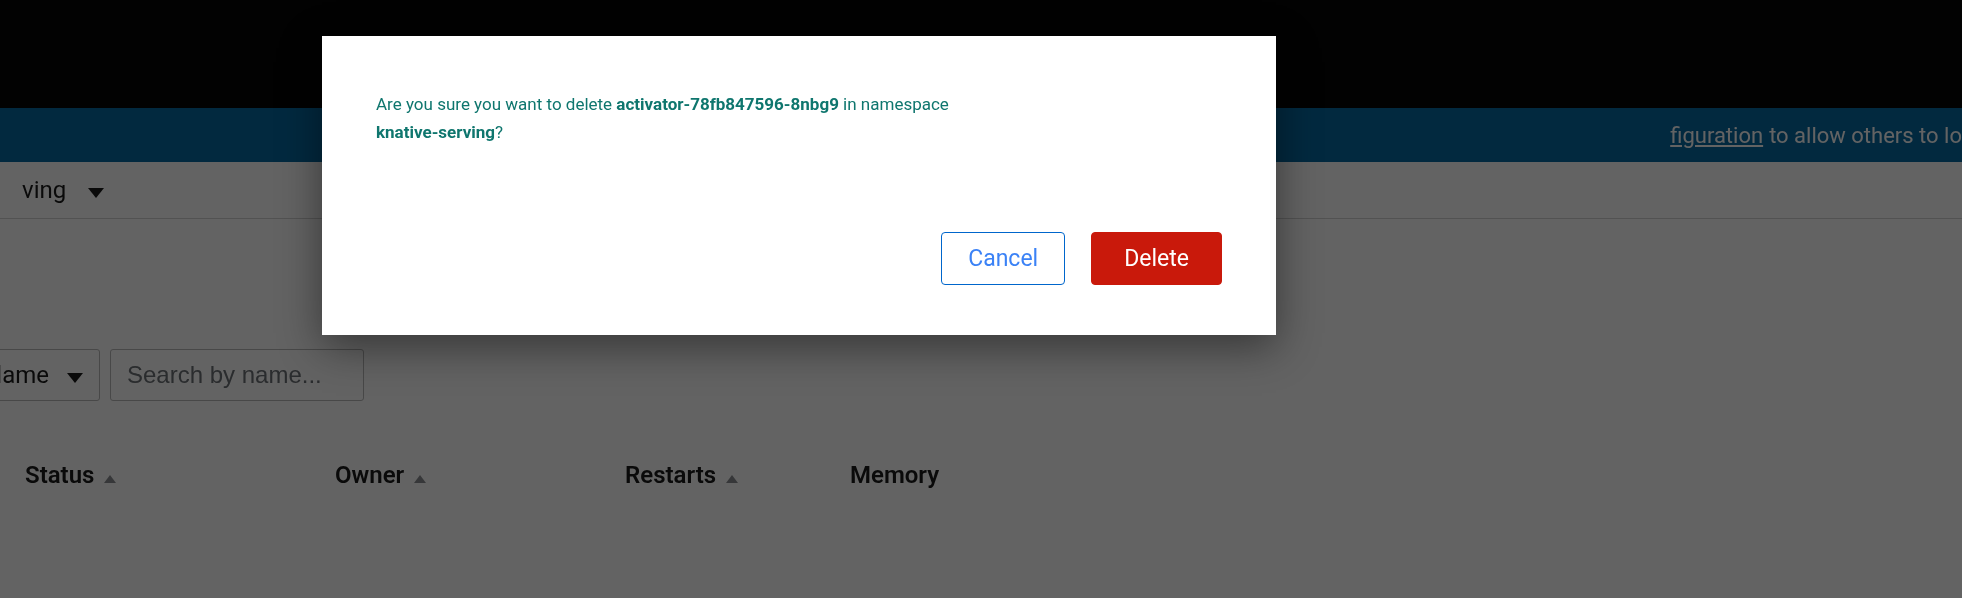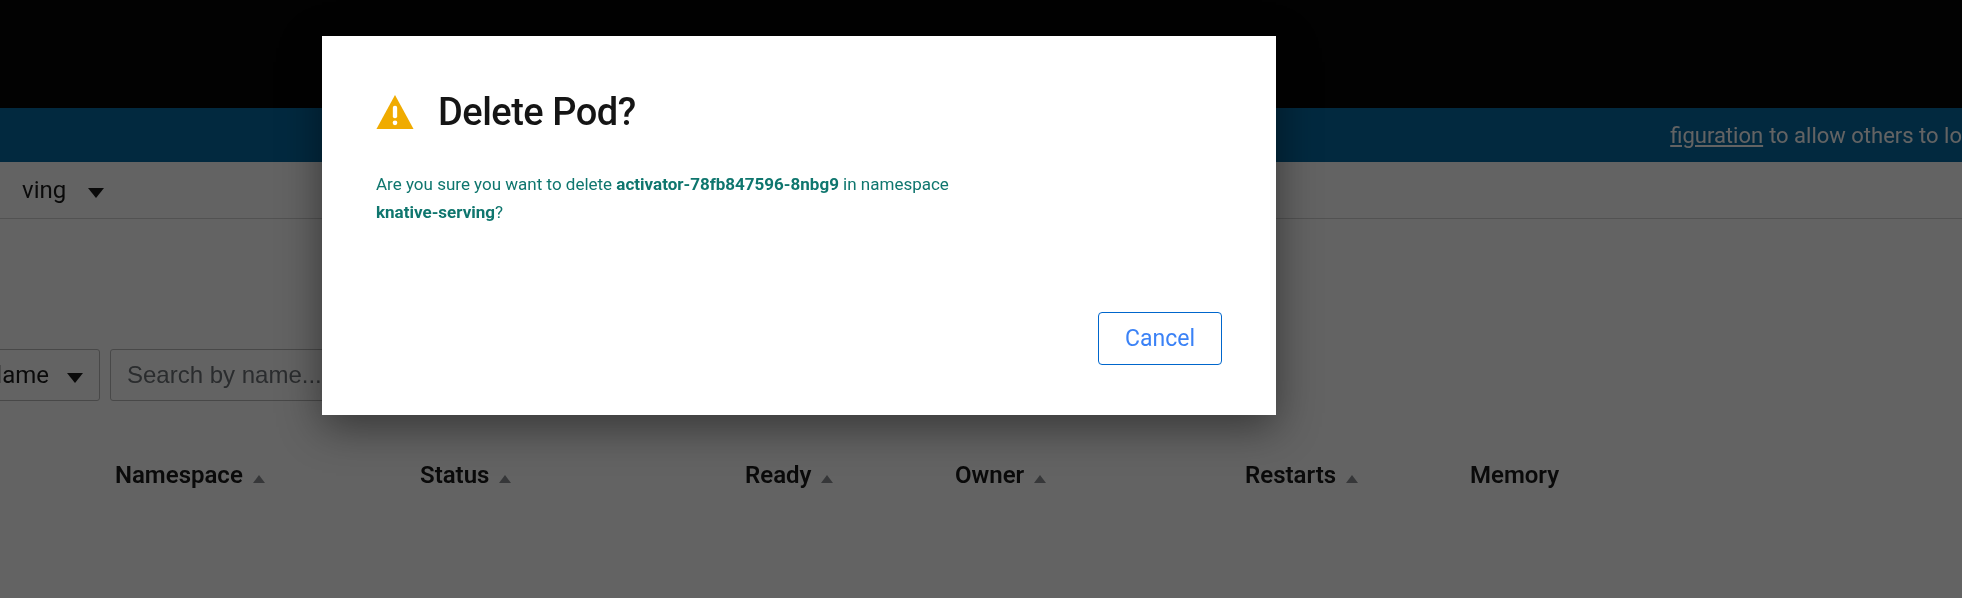--- a/index.html
+++ b/index.html
@@ -266,38 +266,26 @@
       <div class="filter-dropdown">
         <span>lame</span>
         <span class="caret"><span class="caret-svg"></span></span>
       </div>
       <div class="search-input-wrap">
         <input type="text" class="search-input" placeholder="Search by name..." style="">
       </div>
     </div>
 
     <div class="table-header-row">
-      <div class="th th-namespace">
-        <span>Namespace</span>
-        <span class="sort-icon"><span class="sort-arrows">
-              <span class="sort-up"></span>
-            </span></span>
-      </div>
       <div class="th th-status">
         <span>Status</span>
         <span class="sort-icon"><span class="sort-arrows">
               <span class="sort-up"></span>
             </span></span>
       </div>
-      <div class="th th-ready">
-        <span>Ready</span>
-        <span class="sort-icon"><span class="sort-arrows">
-              <span class="sort-up"></span>
-            </span></span>
-      </div>
       <div class="th th-owner">
         <span>Owner</span>
         <span class="sort-icon"><span class="sort-arrows">
               <span class="sort-up"></span>
             </span></span>
       </div>
       <div class="th th-restarts">
         <span>Restarts</span>
         <span class="sort-icon"><span class="sort-arrows">
               <span class="sort-up"></span>
@@ -306,31 +294,22 @@
       <div class="th th-memory">
         <span>Memory</span>
       </div>
     </div>
   </div>
 </div>
 
 <div class="dim-overlay"></div>
 
 <div class="modal">
-  <div class="modal-header">
-    <span class="warn-icon">
-      <svg width="38" height="34" viewBox="0 0 24 22">
-        <path d="M12 0 L24 22 L0 22 Z" fill="#f0ab00"></path>
-        <rect x="10.6" y="7" width="2.8" height="8" rx="1.3" fill="#ffffff"></rect>
-        <circle cx="12" cy="18" r="1.5" fill="#ffffff"></circle>
-      </svg>
-    </span>
-    <h1 class="modal-title">Delete Pod?</h1>
-  </div>
 
   <div class="modal-body">
     <span>Are you sure you want to delete </span><strong>activator-78fb847596-8nbg9</strong><span> in namespace </span><br><strong>knative-serving</strong><span>?</span>
   </div>
 
   <div class="modal-footer">
     <button class="btn btn-secondary">Cancel</button>
+    <button class="btn btn-danger">Delete</button>
   </div>
 </div>
 
 </body></html>

